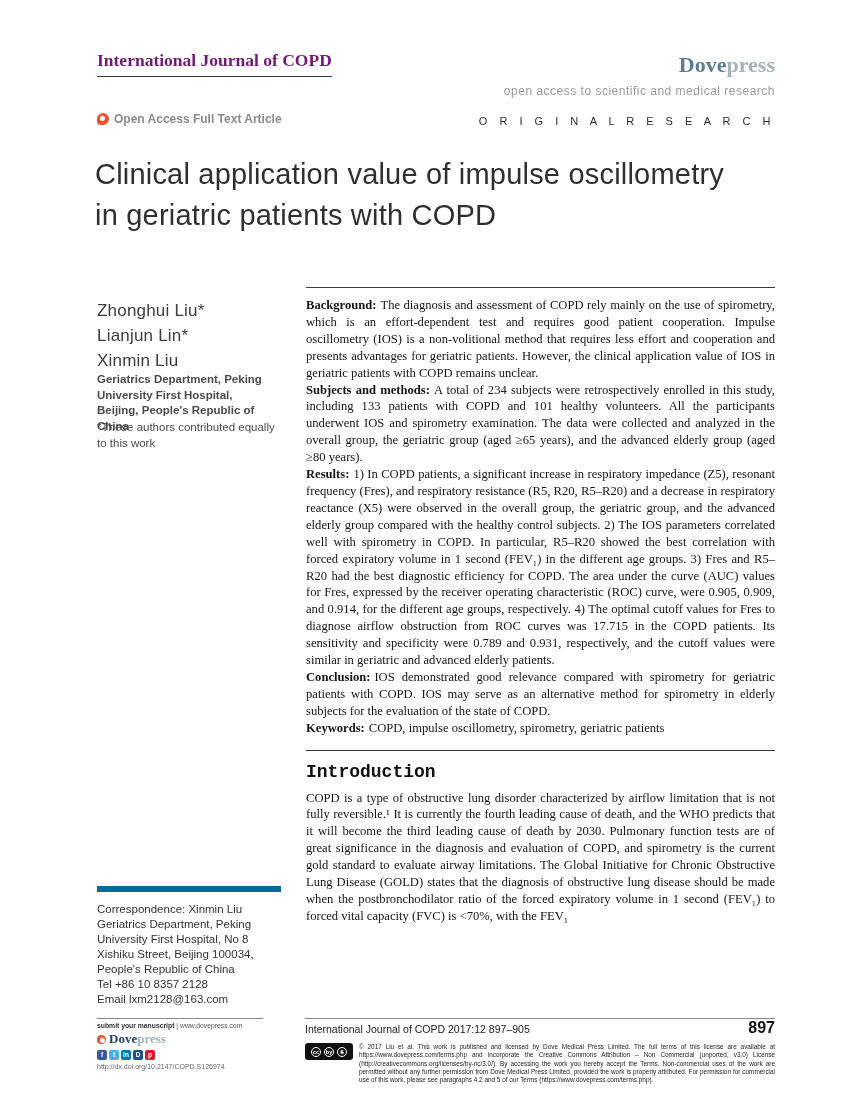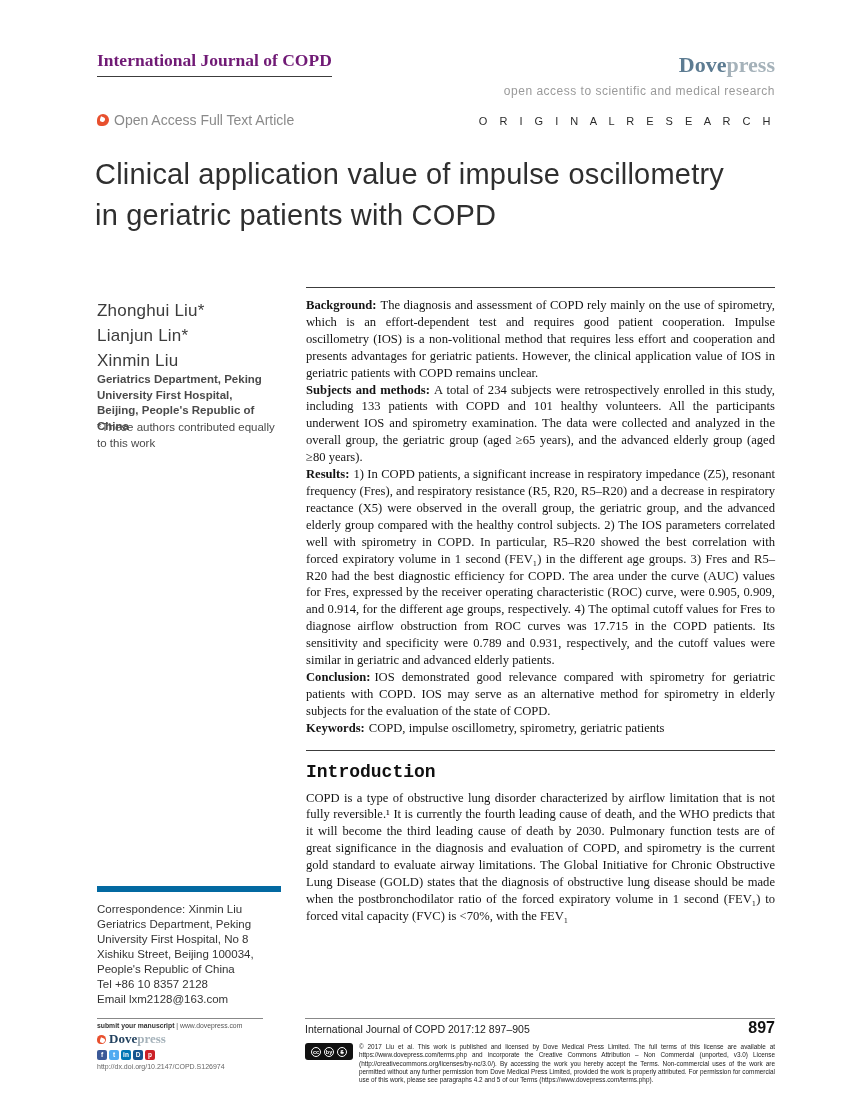--- a/index.html
+++ b/index.html
@@ -20,21 +20,21 @@
     font-family:"Liberation Serif", serif; font-weight:bold; font-size:22px;
   }
   .dove-part{ color:#5d7c92; } .press-part{ color:#a5b2ba; }
   .tagline{
     position:absolute; right:75px; top:84px;
     font-size:12px; letter-spacing:.5px; color:#9a9a9a;
   }
   .openaccess-row{
     position:absolute; left:97px; top:112px;
     display:flex; align-items:center; gap:5px;
-    font-size:14px; color:#8a8a8a;
+    font-size:12px; color:#8a8a8a;font-weight:bold;
   }
   .dove-blob{
     width:12px; height:12px; background:#e8502e;
     border-radius:50% 50% 50% 4px; position:relative; flex:0 0 auto;
   }
   .dove-blob::after{
     content:""; position:absolute; left:3px; top:3px; width:5px; height:5px;
     background:#fff; border-radius:0 50% 50% 50%; transform:rotate(20deg);
   }
   .article-type{

